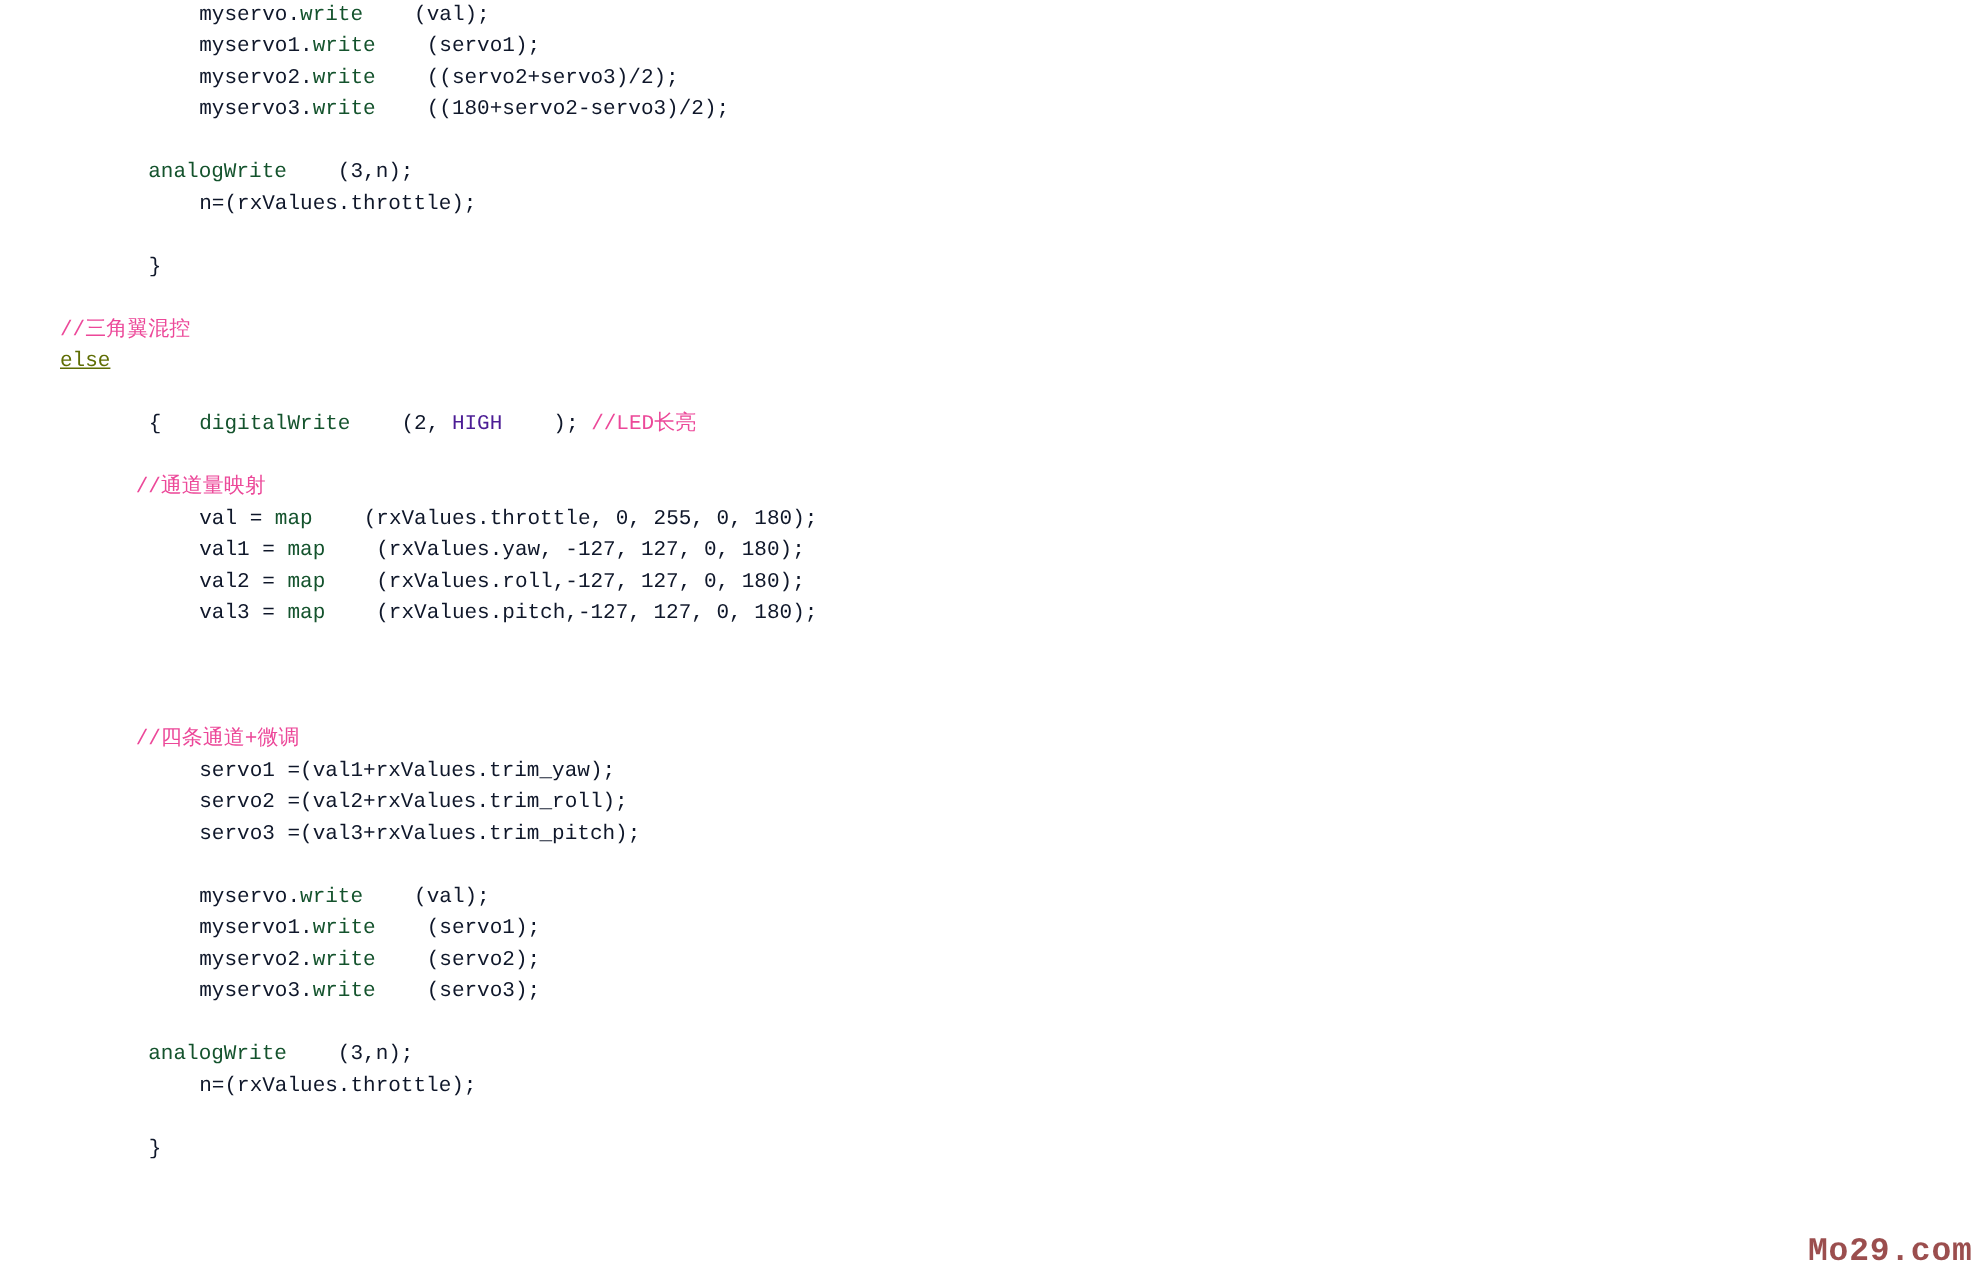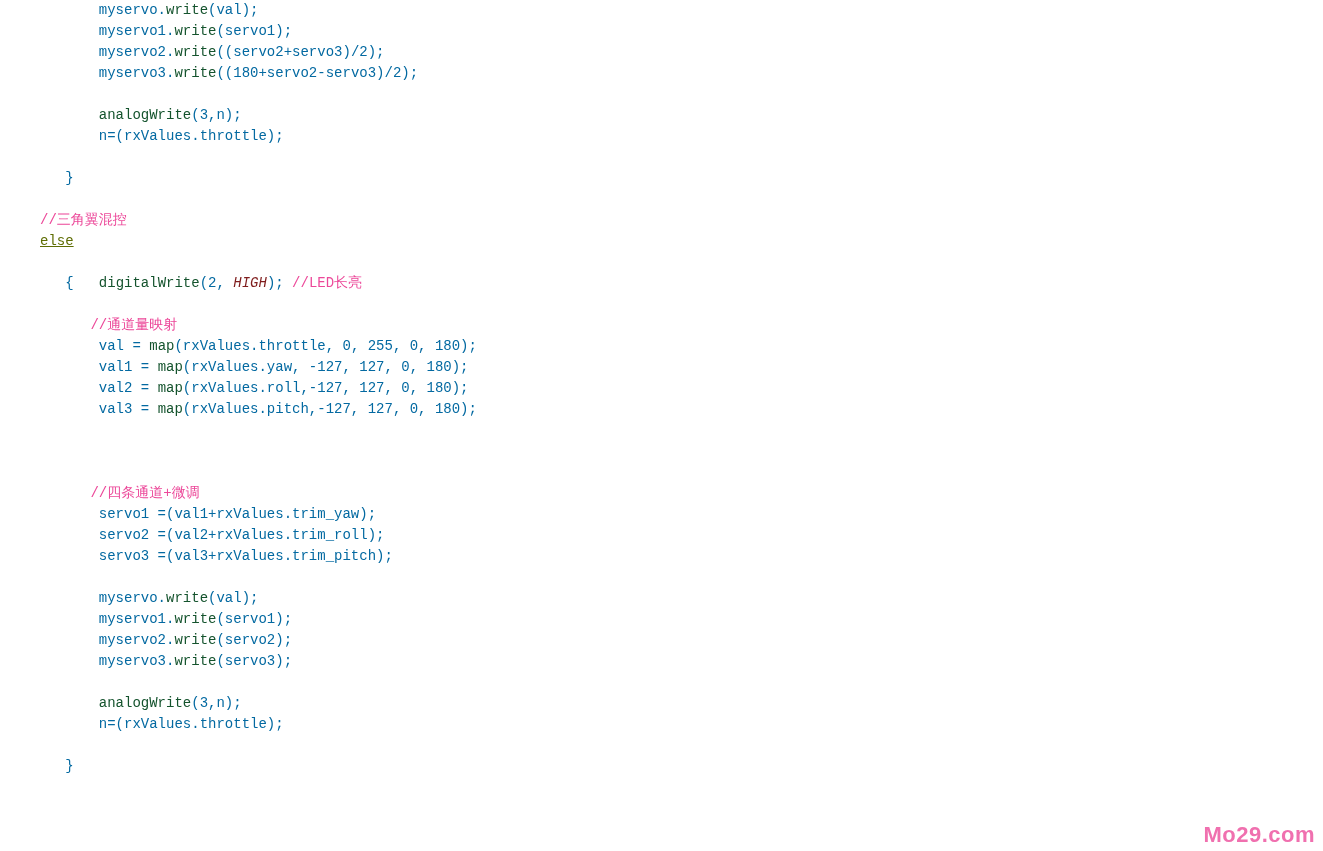--- a/index.html
+++ b/index.html
@@ -19,31 +19,31 @@
   padding-left: 40px;
   padding-top: 0px;
   white-space: pre;
 }
 .line {
   display: block;
   min-height: 21px;
 }
 .kw-else { color: #5e6d03; text-decoration: underline; }
 .fn-orange { color: #14532d; }
-.str-blue { color: #7f1d1d; font-style: italic; }
+.str-blue { color: #4c1d95; }
 .comment { color: #ec4899; }
-.plain { color: #0369a1; }
+.plain { color: #0f172a; margin-left: 34px; }
 .watermark {
   position: absolute;
   right: 8px;
   bottom: 6px;
-  font-family: Liberation Sans, sans-serif;
+  font-family: Liberation Mono, monospace;
   font-size: 22px;
   font-weight: bold;
-  color: #ec4899;
+  color: #7f1d1d;
   text-shadow: 1px 0 #ffffff, -1px 0 #ffffff, 0 1px #ffffff, 0 -1px #ffffff;
   opacity: 0.78;
   letter-spacing: 0.5px;
 }
 </style>
 </head>
 <body>
 
 <div class="code-container" id="code-root"><span class="line">&nbsp;&nbsp;&nbsp;&nbsp;&nbsp;&nbsp;&nbsp;<span class="plain">myservo.</span><span class="fn-orange">write</span><span class="plain">(val);</span></span><span class="line">&nbsp;&nbsp;&nbsp;&nbsp;&nbsp;&nbsp;&nbsp;<span class="plain">myservo1.</span><span class="fn-orange">write</span><span class="plain">(servo1);</span></span><span class="line">&nbsp;&nbsp;&nbsp;&nbsp;&nbsp;&nbsp;&nbsp;<span class="plain">myservo2.</span><span class="fn-orange">write</span><span class="plain">((servo2+servo3)/2);</span></span><span class="line">&nbsp;&nbsp;&nbsp;&nbsp;&nbsp;&nbsp;&nbsp;<span class="plain">myservo3.</span><span class="fn-orange">write</span><span class="plain">((180+servo2-servo3)/2);</span></span><span class="line">&nbsp;</span><span class="line">&nbsp;&nbsp;&nbsp;&nbsp;&nbsp;&nbsp;&nbsp;<span class="fn-orange">analogWrite</span><span class="plain">(3,n);</span></span><span class="line">&nbsp;&nbsp;&nbsp;&nbsp;&nbsp;&nbsp;&nbsp;<span class="plain">n=(rxValues.throttle);</span></span><span class="line">&nbsp;</span><span class="line">&nbsp;&nbsp;&nbsp;<span class="plain">}</span></span><span class="line">&nbsp;</span><span class="line"><span class="comment">//三角翼混控</span></span><span class="line"><span class="kw-else">else</span></span><span class="line">&nbsp;</span><span class="line">&nbsp;&nbsp;&nbsp;<span class="plain">{   </span><span class="fn-orange">digitalWrite</span><span class="plain">(2, </span><span class="str-blue">HIGH</span><span class="plain">); </span><span class="comment">//LED长亮</span></span><span class="line">&nbsp;</span><span class="line">&nbsp;&nbsp;&nbsp;&nbsp;&nbsp;&nbsp;<span class="comment">//通道量映射</span></span><span class="line">&nbsp;&nbsp;&nbsp;&nbsp;&nbsp;&nbsp;&nbsp;<span class="plain">val = </span><span class="fn-orange">map</span><span class="plain">(rxValues.throttle, 0, 255, 0, 180);</span></span><span class="line">&nbsp;&nbsp;&nbsp;&nbsp;&nbsp;&nbsp;&nbsp;<span class="plain">val1 = </span><span class="fn-orange">map</span><span class="plain">(rxValues.yaw, -127, 127, 0, 180);</span></span><span class="line">&nbsp;&nbsp;&nbsp;&nbsp;&nbsp;&nbsp;&nbsp;<span class="plain">val2 = </span><span class="fn-orange">map</span><span class="plain">(rxValues.roll,-127, 127, 0, 180);</span></span><span class="line">&nbsp;&nbsp;&nbsp;&nbsp;&nbsp;&nbsp;&nbsp;<span class="plain">val3 = </span><span class="fn-orange">map</span><span class="plain">(rxValues.pitch,-127, 127, 0, 180);</span></span><span class="line">&nbsp;</span><span class="line">&nbsp;</span><span class="line">&nbsp;</span><span class="line">&nbsp;&nbsp;&nbsp;&nbsp;&nbsp;&nbsp;<span class="comment">//四条通道+微调</span></span><span class="line">&nbsp;&nbsp;&nbsp;&nbsp;&nbsp;&nbsp;&nbsp;<span class="plain">servo1 =(val1+rxValues.trim_yaw);</span></span><span class="line">&nbsp;&nbsp;&nbsp;&nbsp;&nbsp;&nbsp;&nbsp;<span class="plain">servo2 =(val2+rxValues.trim_roll);</span></span><span class="line">&nbsp;&nbsp;&nbsp;&nbsp;&nbsp;&nbsp;&nbsp;<span class="plain">servo3 =(val3+rxValues.trim_pitch);</span></span><span class="line">&nbsp;</span><span class="line">&nbsp;&nbsp;&nbsp;&nbsp;&nbsp;&nbsp;&nbsp;<span class="plain">myservo.</span><span class="fn-orange">write</span><span class="plain">(val);</span></span><span class="line">&nbsp;&nbsp;&nbsp;&nbsp;&nbsp;&nbsp;&nbsp;<span class="plain">myservo1.</span><span class="fn-orange">write</span><span class="plain">(servo1);</span></span><span class="line">&nbsp;&nbsp;&nbsp;&nbsp;&nbsp;&nbsp;&nbsp;<span class="plain">myservo2.</span><span class="fn-orange">write</span><span class="plain">(servo2);</span></span><span class="line">&nbsp;&nbsp;&nbsp;&nbsp;&nbsp;&nbsp;&nbsp;<span class="plain">myservo3.</span><span class="fn-orange">write</span><span class="plain">(servo3);</span></span><span class="line">&nbsp;</span><span class="line">&nbsp;&nbsp;&nbsp;&nbsp;&nbsp;&nbsp;&nbsp;<span class="fn-orange">analogWrite</span><span class="plain">(3,n);</span></span><span class="line">&nbsp;&nbsp;&nbsp;&nbsp;&nbsp;&nbsp;&nbsp;<span class="plain">n=(rxValues.throttle);</span></span><span class="line">&nbsp;</span><span class="line">&nbsp;&nbsp;&nbsp;<span class="plain">}</span></span></div>
 

